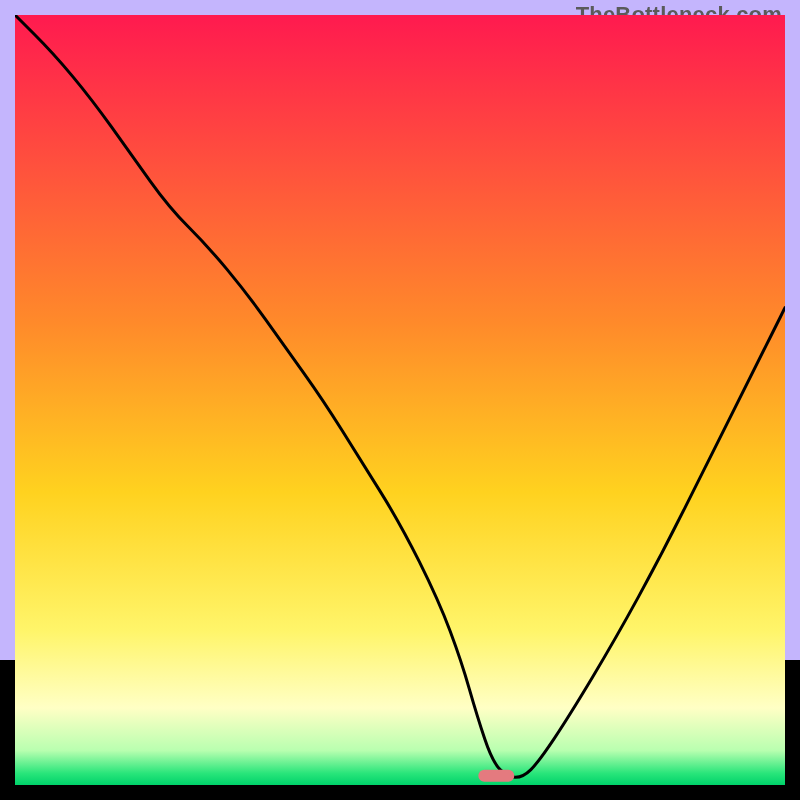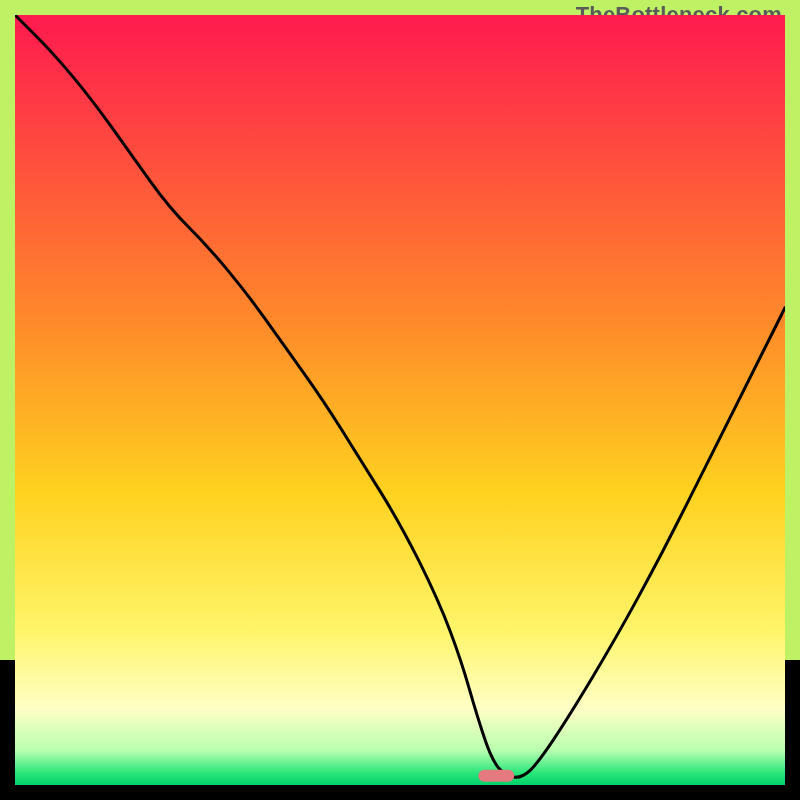--- a/index.html
+++ b/index.html
@@ -8,21 +8,21 @@
     width: 800px;
     height: 800px;
     overflow: hidden;
     background: #000;
     font-family: Arial, Helvetica, sans-serif;
   }
   .frame {
     position: relative;
     width: 800px;
     height: 660px;
-    background: #bef264;
+    background: #c4b5fd;
     text-align: right;
   }
   .plot {
     position: absolute;
     left: 15px;
     top: 15px;
     width: 770px;
     height: 770px;
   }
   .watermark {

